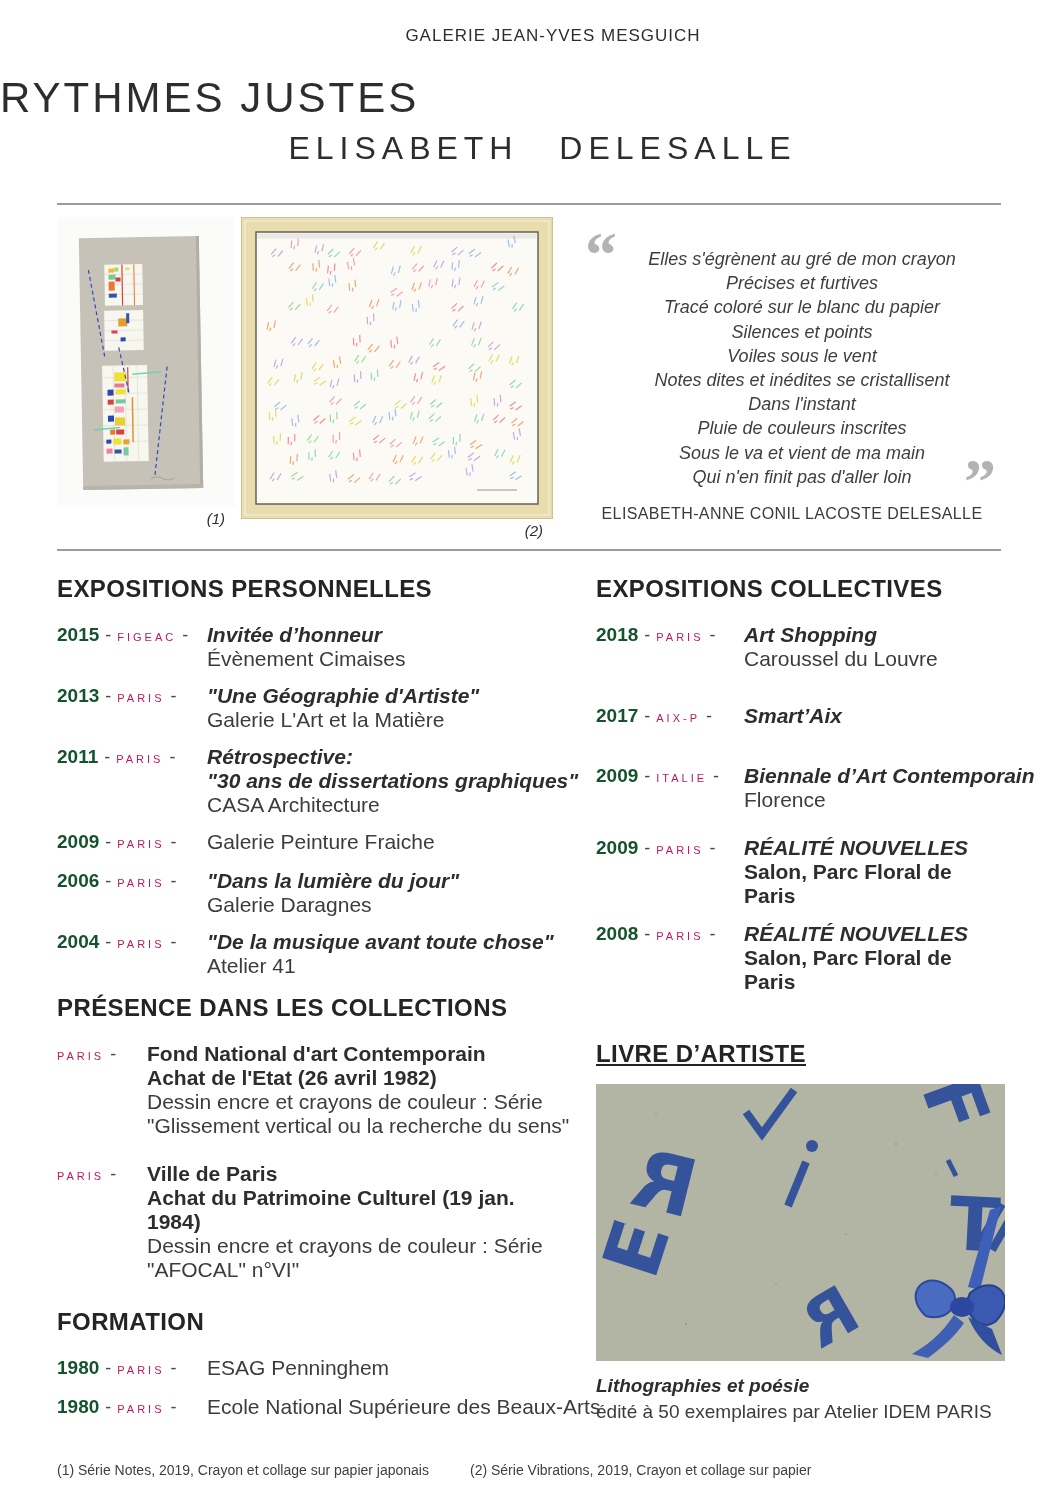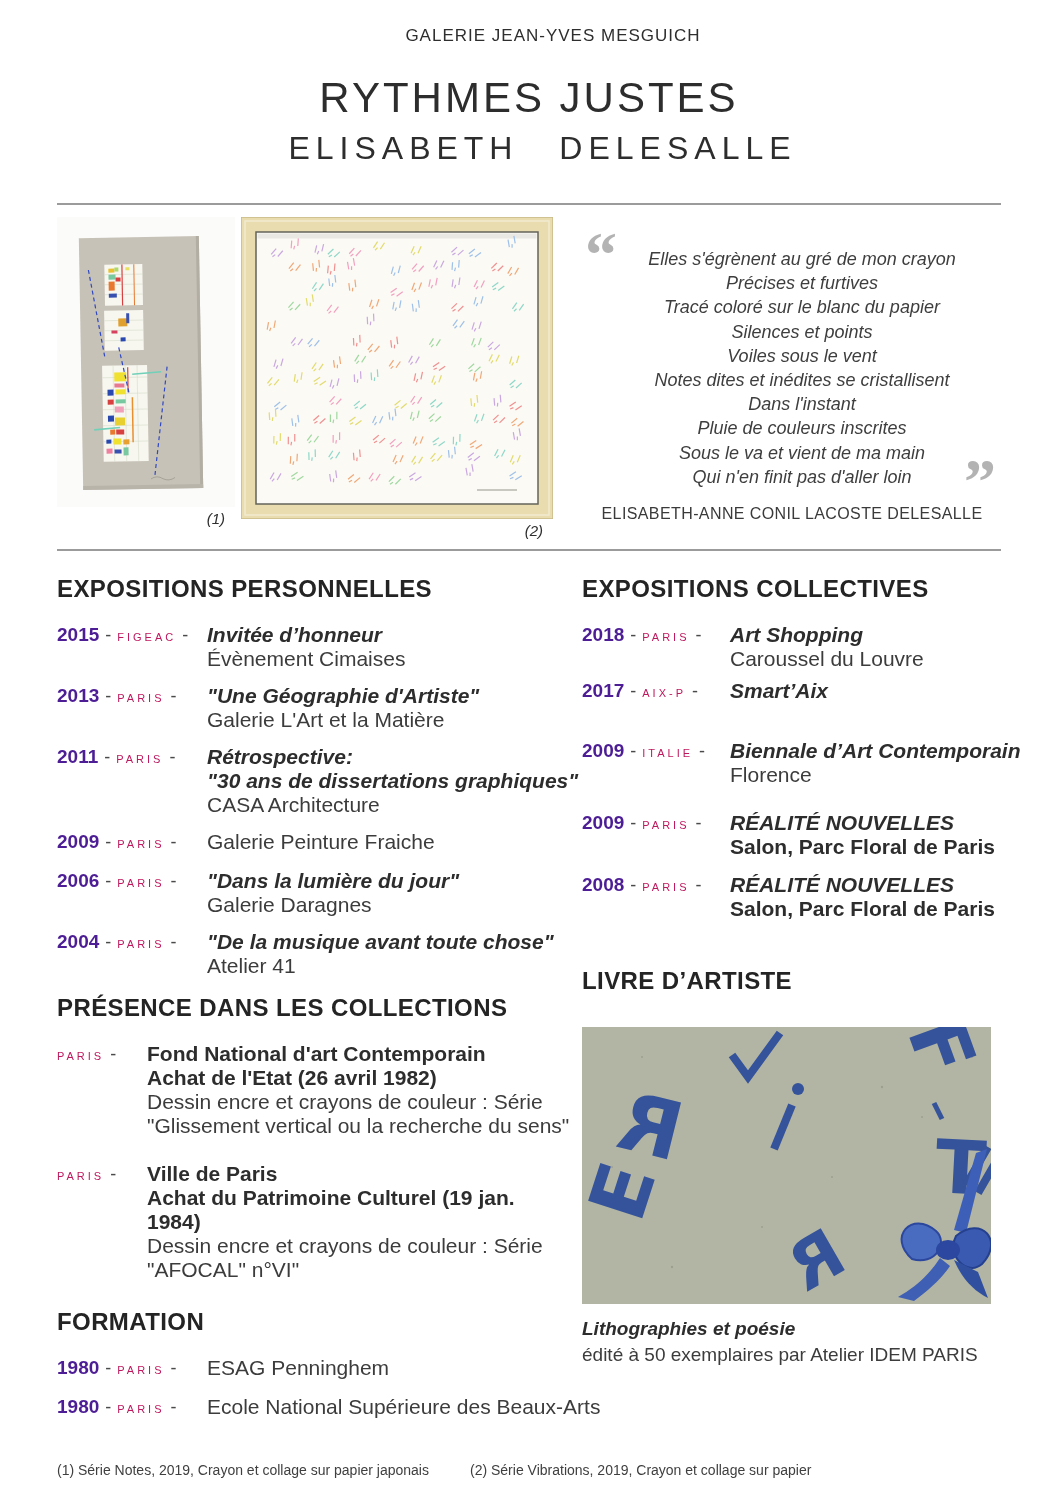--- a/index.html
+++ b/index.html
@@ -4,61 +4,61 @@
 <style>
   * { margin:0; padding:0; box-sizing:border-box; }
   html,body { background:#ffffff; }
   .page {
     position:relative; width:1058px; height:1497px; margin:0 auto;
     background:#ffffff; overflow:hidden;
     font-family:"Liberation Sans", sans-serif; color:#3a3a3a;
   }
   
   .gallery-name { padding-top:26px; text-align:center; font-size:17px; letter-spacing:1px; color:#2e2e2e;padding-left:48px; }
-  .title { margin-top:28px; text-align:center; font-size:42px; letter-spacing:3px; font-weight:400; color:#2d2d2d; }
+  .title { margin-top:28px; text-align:left; font-size:42px; letter-spacing:3px; font-weight:400; color:#2d2d2d; }
   .artist { margin-top:8px; text-align:center; font-size:32px; letter-spacing:6px; word-spacing:26px; font-weight:400; color:#2d2d2d;padding-left:27px; }
   .rule { margin:0 57px; border-top:2px solid #9b9b9b; }
   .rule-1 { margin-top:36px; }
   .rule-2 { margin-top:6px; }
   
   .hero { display:flex; margin:12px 57px 0; height:326px; }
   .art-wrap { display:flex; flex-direction:column; }
   .photo1 { width:178px; height:290px; background:#fbfbfa; box-shadow:0 0 0 1px #f0f0ee inset; }
   .frame-wrap { margin-left:6px; }
   .frame2 { width:312px; height:302px; }
   .art-label { text-align:right; font-size:15px; font-style:italic; color:#2f2f2f; padding:3px 10px 0 0; }
   .quote-col { flex:1; position:relative; margin-left:30px; padding-top:8px; }
   .qmark { position:absolute; font-family:"Liberation Serif", serif; font-weight:bold; font-size:64px; color:#b3b3b3; letter-spacing:-5px; line-height:0.8; }
   .qmark-open { top:12px; left:2px; }
   .qmark-close { bottom:36px; right:10px; }
   .poem { margin:22px 40px 0 60px; text-align:center; font-style:italic; font-size:18px; line-height:24.2px; color:#3e3e3e; }
   .attribution { margin-top:16px; text-align:center; font-size:16px; letter-spacing:0.4px; color:#3a3a3a; }
   
-  .columns { display:flex; margin:24px 57px 0; gap:25px; }
+  .columns { display:flex; margin:24px 57px 0; gap:39px; }
   .col-left { width:500px; flex-shrink:0; }
   .col-right { flex:1; min-width:0; }
   .sec-heading { font-size:24px; font-weight:700; letter-spacing:0.4px; color:#242424; margin-bottom:20px; }
   .entry { display:flex; margin-bottom:13px; }
   .entry-label { width:150px; flex-shrink:0; white-space:nowrap; line-height:24px; }
   .col-right .entry-label { width:148px; }
-  .entry-label .year { font-weight:700; font-size:19px; color:#4c1d95; }
+  .entry-label .year { font-weight:700; font-size:19px; color:#14532d; }
   .entry-label .dash { margin:0 6px; color:#4a4a4a; font-size:18px; }
   .entry-label .city { font-size:11px; letter-spacing:3px; color:#be185d; }
   .entry-body { flex:1; line-height:24px; font-size:21px; min-width:0; }
   .t-bi { font-weight:700; font-style:italic; color:#2d2d2d; }
   .t-b  { font-weight:700; color:#2d2d2d; }
   .t-r  { color:#3c3c3c; }
   .t-i  { color:#3c3c3c; }
   .nowrap { white-space:nowrap; }
   .mb-lg { margin-bottom:34px; }
   .mb-md { margin-bottom:24px; }
   .coll-label { width:90px; }
   .presence-heading { margin-top:16px; }
   .formation-heading { margin-top:26px; }
-  .livre-heading { margin-top:46px; margin-bottom:32px; }
+  .livre-heading { margin-top:46px; margin-bottom:16px;text-decoration:underline; }
   .livre-img { width:409px; height:277px; display:block; }
   .livre-caption { margin-top:12px; line-height:26px; font-size:19px; }
   
   .footnotes { display:flex; margin:28px 57px 0; font-size:14px; color:#3f3f3f; }
   .footnote-1 { width:413px; flex-shrink:0; }
   .footer-contact { margin-top:38px; text-align:center; font-size:19px; font-weight:700; color:#333333; }
 </style>
 </head>
 <body>
 
@@ -384,21 +384,21 @@
         <div class="entry-label"><span class="year">1980</span><span class="dash">-</span><span class="city">PARIS</span><span class="dash">-</span></div>
         <div class="entry-body">
           <div class="t-r nowrap">Ecole National Supérieure des Beaux-Arts</div>
         </div>
       </div>
     </div>
 
     <div class="col-right">
       <div class="sec-heading">EXPOSITIONS COLLECTIVES</div>
 
-      <div class="entry" style="margin-bottom:8px;">
+      <div class="entry" style="margin-bottom:33px;">
         <div class="entry-label"><span class="year">2018</span><span class="dash">-</span><span class="city">PARIS</span><span class="dash">-</span></div>
         <div class="entry-body">
           <div class="t-bi">Art Shopping</div>
           <div class="t-r">Caroussel du Louvre</div>
         </div>
       </div>
 
       <div class="entry mb-lg">
         <div class="entry-label"><span class="year">2017</span><span class="dash">-</span><span class="city">AIX-P</span><span class="dash">-</span></div>
         <div class="entry-body">

